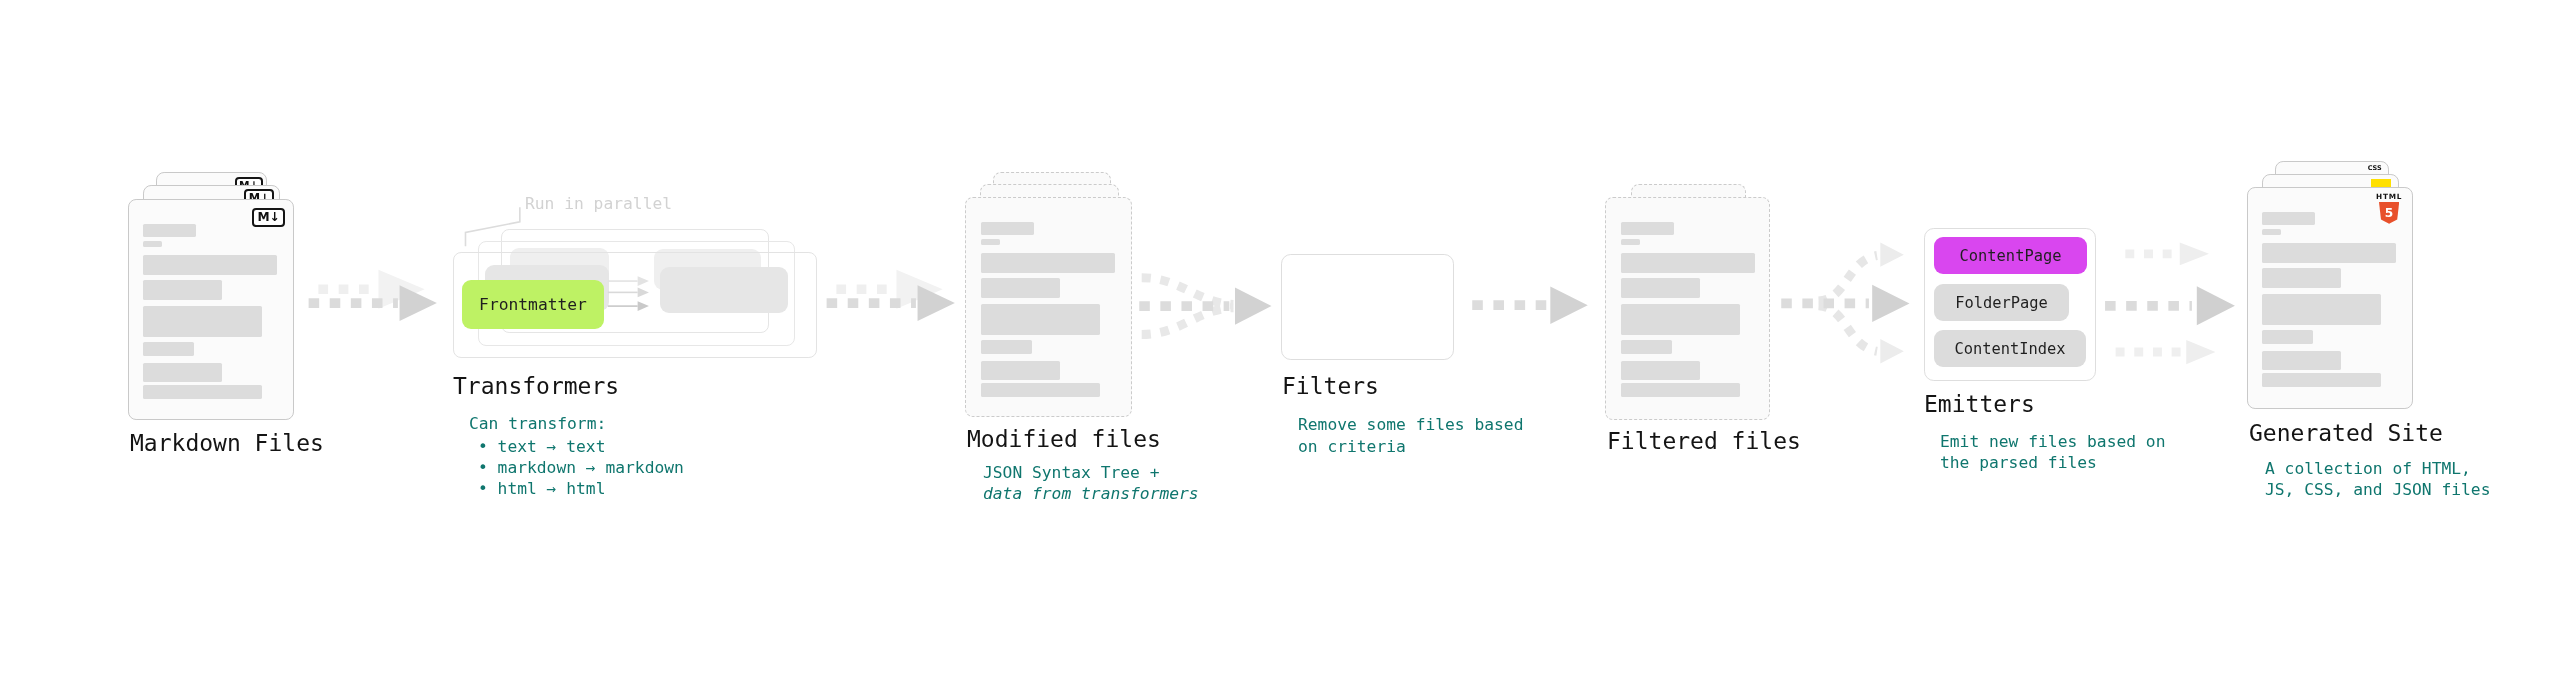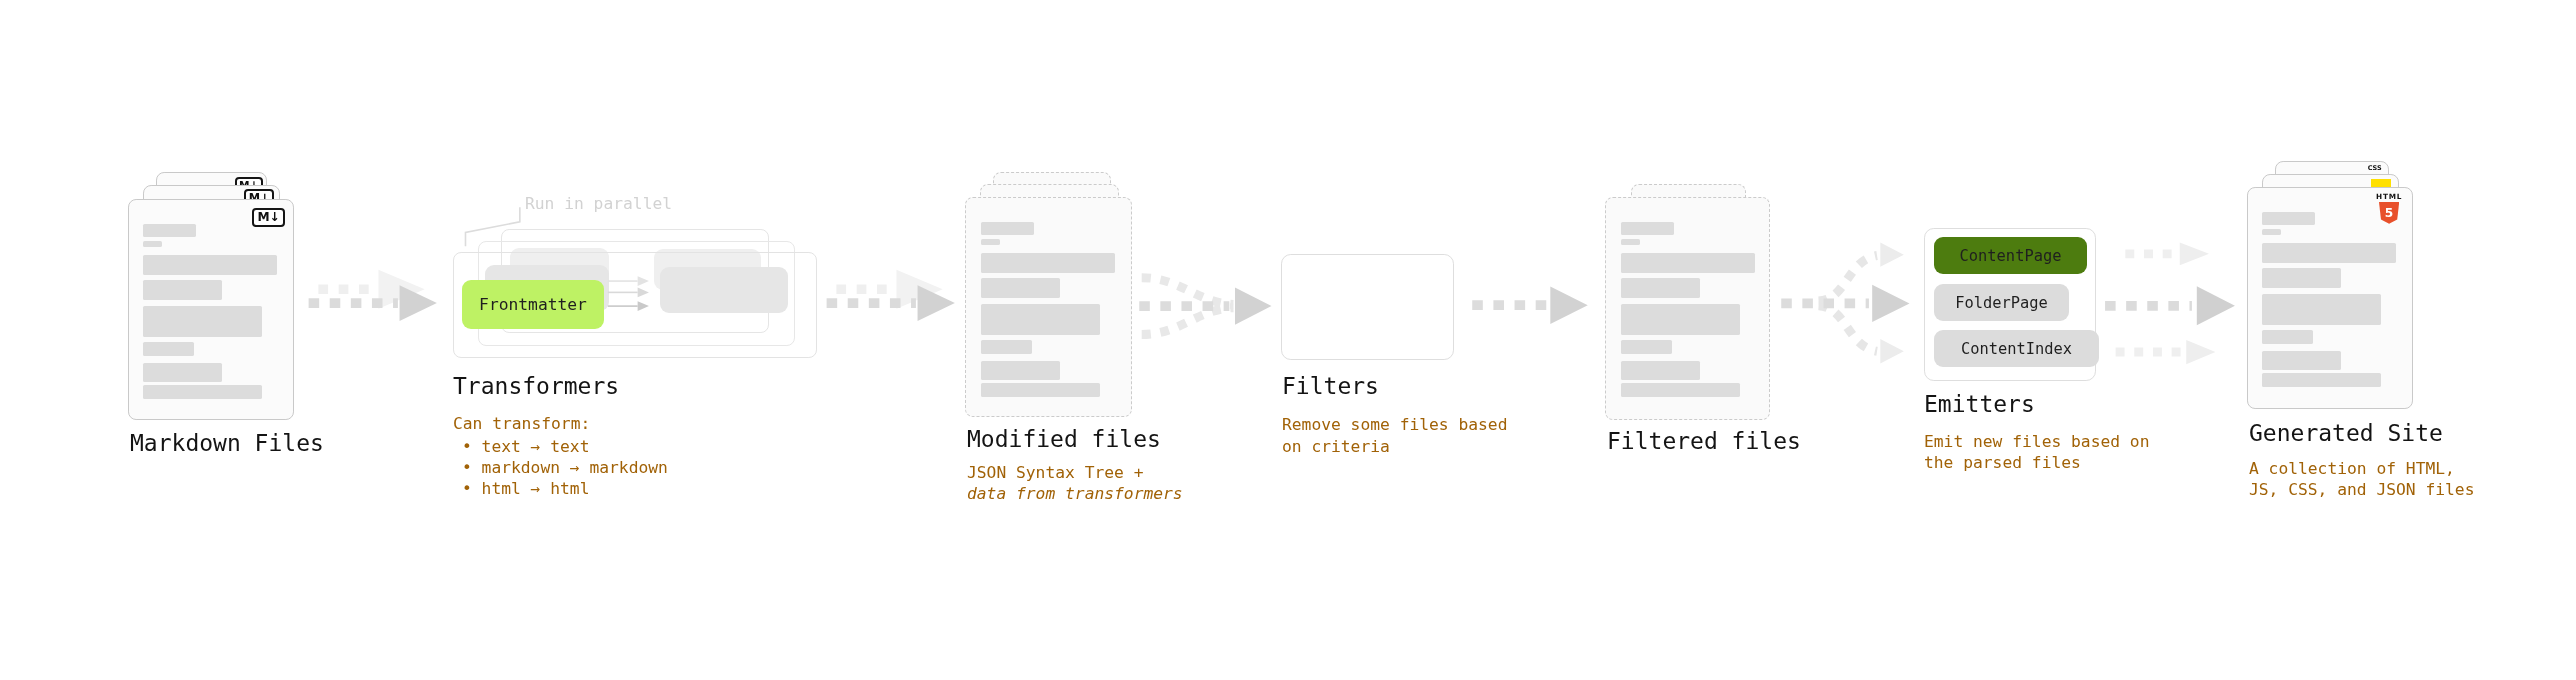--- a/index.html
+++ b/index.html
@@ -5,21 +5,21 @@
   html,body{margin:0;padding:0;background:#fff;}
   .canvas{position:relative;width:2576px;height:681px;background:#ffffff;
     font-family:"DejaVu Sans Mono", monospace; color:#1b1b1b; overflow:hidden;}
   
   .doc{position:absolute;background:#fbfbfb;border:1.6px solid #c9c9c9;border-radius:8.1px;box-sizing:border-box;}
   .doc.dashed{border:1.6px dashed #cbcbcb;background:#fafafa;}
   .bar{position:absolute;left:14px;background:#dcdcdc;border-radius:1.6px;display:block;}
   .dashed .bar{left:15.4px;}
   
   .title{position:absolute;font-size:23px;line-height:24.4px;color:#141414;white-space:pre;}
-  .body-text{position:absolute;font-size:16.3px;line-height:21px;color:#a16207;white-space:pre;}
+  .body-text{position:absolute;font-size:16.3px;line-height:21px;color:#0f766e;white-space:pre;margin-left:16px;}
   .callout{position:absolute;font-size:16.3px;color:#d2d2d2;white-space:pre;}
   
   .panel{position:absolute;border:1.6px solid #e5e5e5;border-radius:8.1px;box-sizing:border-box;background:transparent;}
   .pill{position:absolute;border-radius:9px;display:flex;align-items:center;justify-content:center;
         font-size:16.3px;color:#1f1f1f;box-sizing:border-box;white-space:pre;}
   .solid{background:#bef264;}
   .ghost1{background:#e6e6e6;}
   .ghost2{background:#efefef;}
   .frame{position:absolute;background:#ffffff;border:1.6px solid #dedede;border-radius:9.8px;box-sizing:border-box;}
   
@@ -166,23 +166,23 @@
   <svg style="left:1778px;top:236px;" width="138" height="138" viewBox="0 0 170 170">
     <path d="M50,80 C85,78 85,30 122,24" fill="none" stroke="#e6e6e6" stroke-width="11" stroke-dasharray="11 12"></path>
     <path d="M50,86 C85,88 85,136 122,142" fill="none" stroke="#e6e6e6" stroke-width="11" stroke-dasharray="11 12"></path>
     <polygon points="126,8 155,23 126,38" fill="#ececec"></polygon>
     <polygon points="126,127 155,142 126,157" fill="#ececec"></polygon>
     <line x1="4" y1="83" x2="112" y2="83" stroke="#dcdcdc" stroke-width="12" stroke-dasharray="13 13"></line>
     <polygon points="116,60 162,83 116,106" fill="#d2d2d2"></polygon>
   </svg>
 
   <div class="frame" style="left:1924px;top:228px;width:172px;height:153px;"></div>
-  <div class="pill solid" style="left:1934px;top:237px;width:153px;height:37px;background:#4d7c0f;font-size:15.4px;">ContentPage</div>
+  <div class="pill solid" style="left:1934px;top:237px;width:153px;height:37px;background:#d946ef;font-size:15.4px;">ContentPage</div>
   <div class="pill solid" style="left:1934px;top:284px;width:135px;height:37px;background:#dcdcdc;font-size:15.4px;">FolderPage</div>
-  <div class="pill solid" style="left:1934px;top:330px;width:165px;height:37px;background:#dcdcdc;font-size:15.4px;">ContentIndex</div>
+  <div class="pill solid" style="left:1934px;top:330px;width:152px;height:37px;background:#dcdcdc;font-size:15.4px;">ContentIndex</div>
   <div class="title" style="left:1924px;top:392px;">Emitters</div>
   <div class="body-text" style="left:1924px;top:431px;">Emit new files based on</div>
   <div class="body-text" style="left:1924px;top:452px;">the parsed files</div>
 
   <svg style="left:2101px;top:236px;" width="138" height="138" viewBox="0 0 170 170">
     <line x1="30" y1="22" x2="95" y2="22" stroke="#efefef" stroke-width="11" stroke-dasharray="11 12"></line>
     <polygon points="97,8 133,22 97,36" fill="#eeeeee"></polygon>
     <line x1="5" y1="86" x2="112" y2="86" stroke="#dbdbdb" stroke-width="12" stroke-dasharray="13 13"></line>
     <polygon points="118,62 165,86 118,110" fill="#d0d0d0"></polygon>
     <line x1="18" y1="143" x2="103" y2="143" stroke="#efefef" stroke-width="11" stroke-dasharray="11 12"></line>

